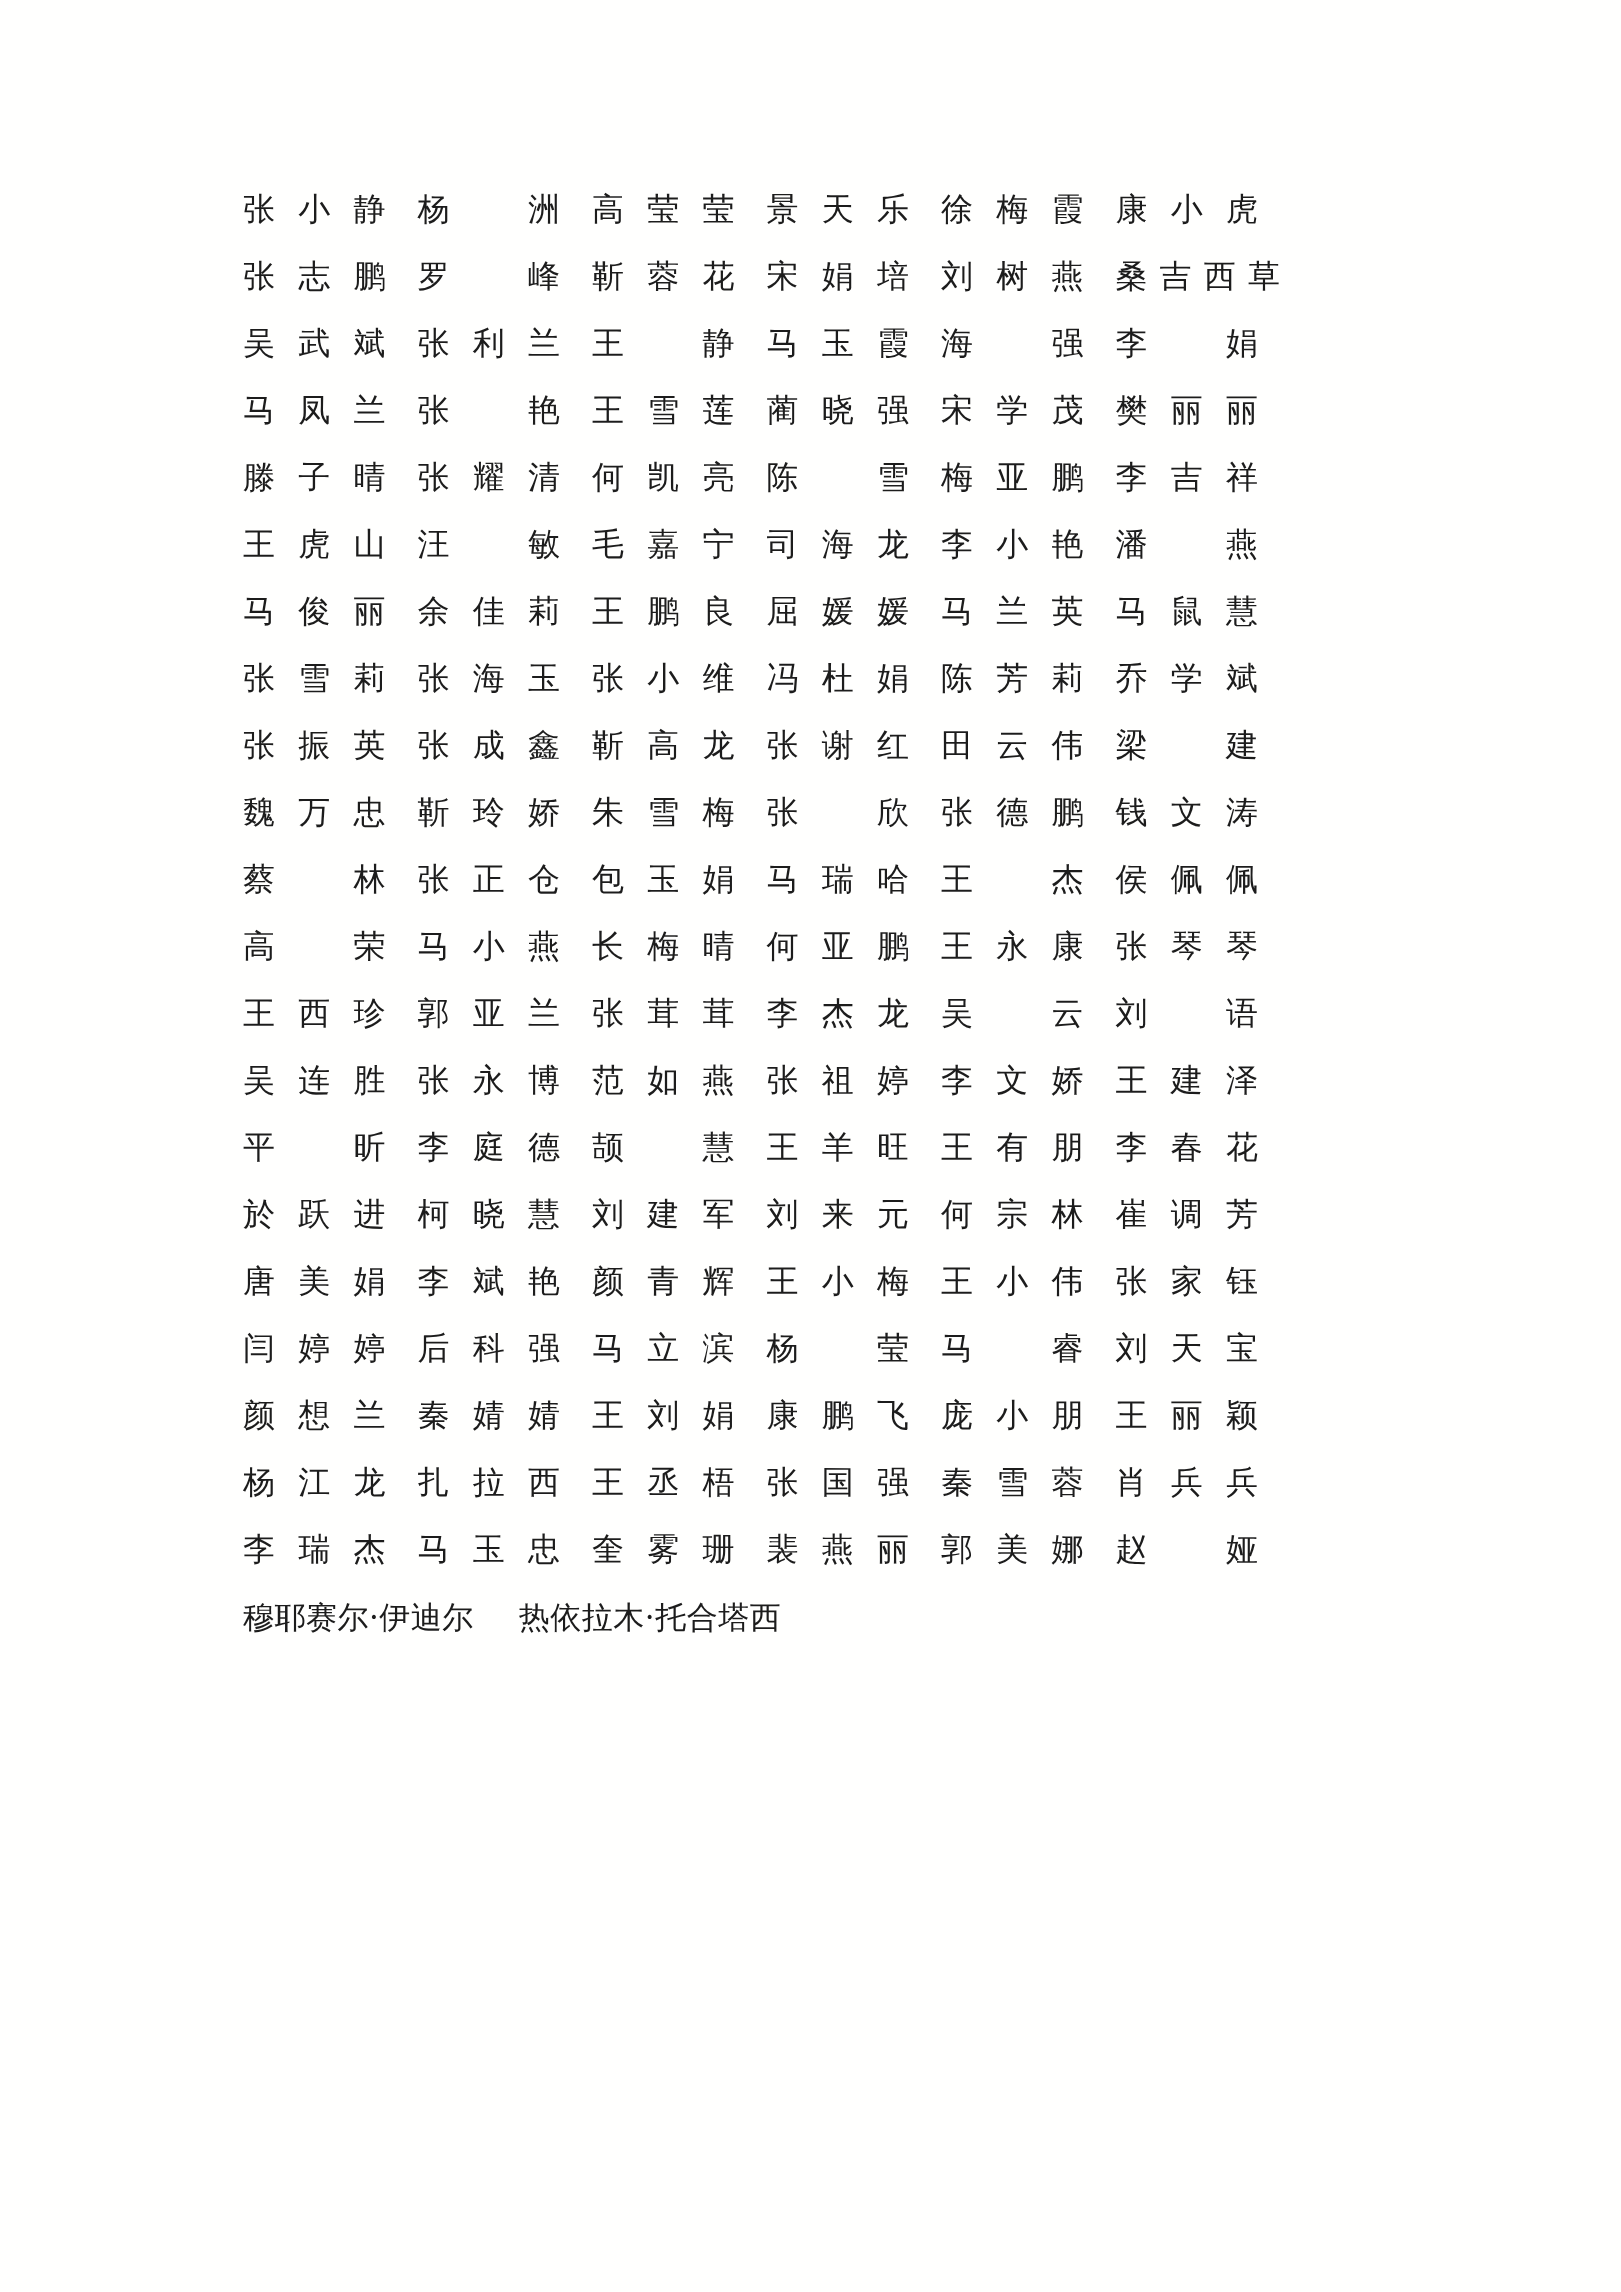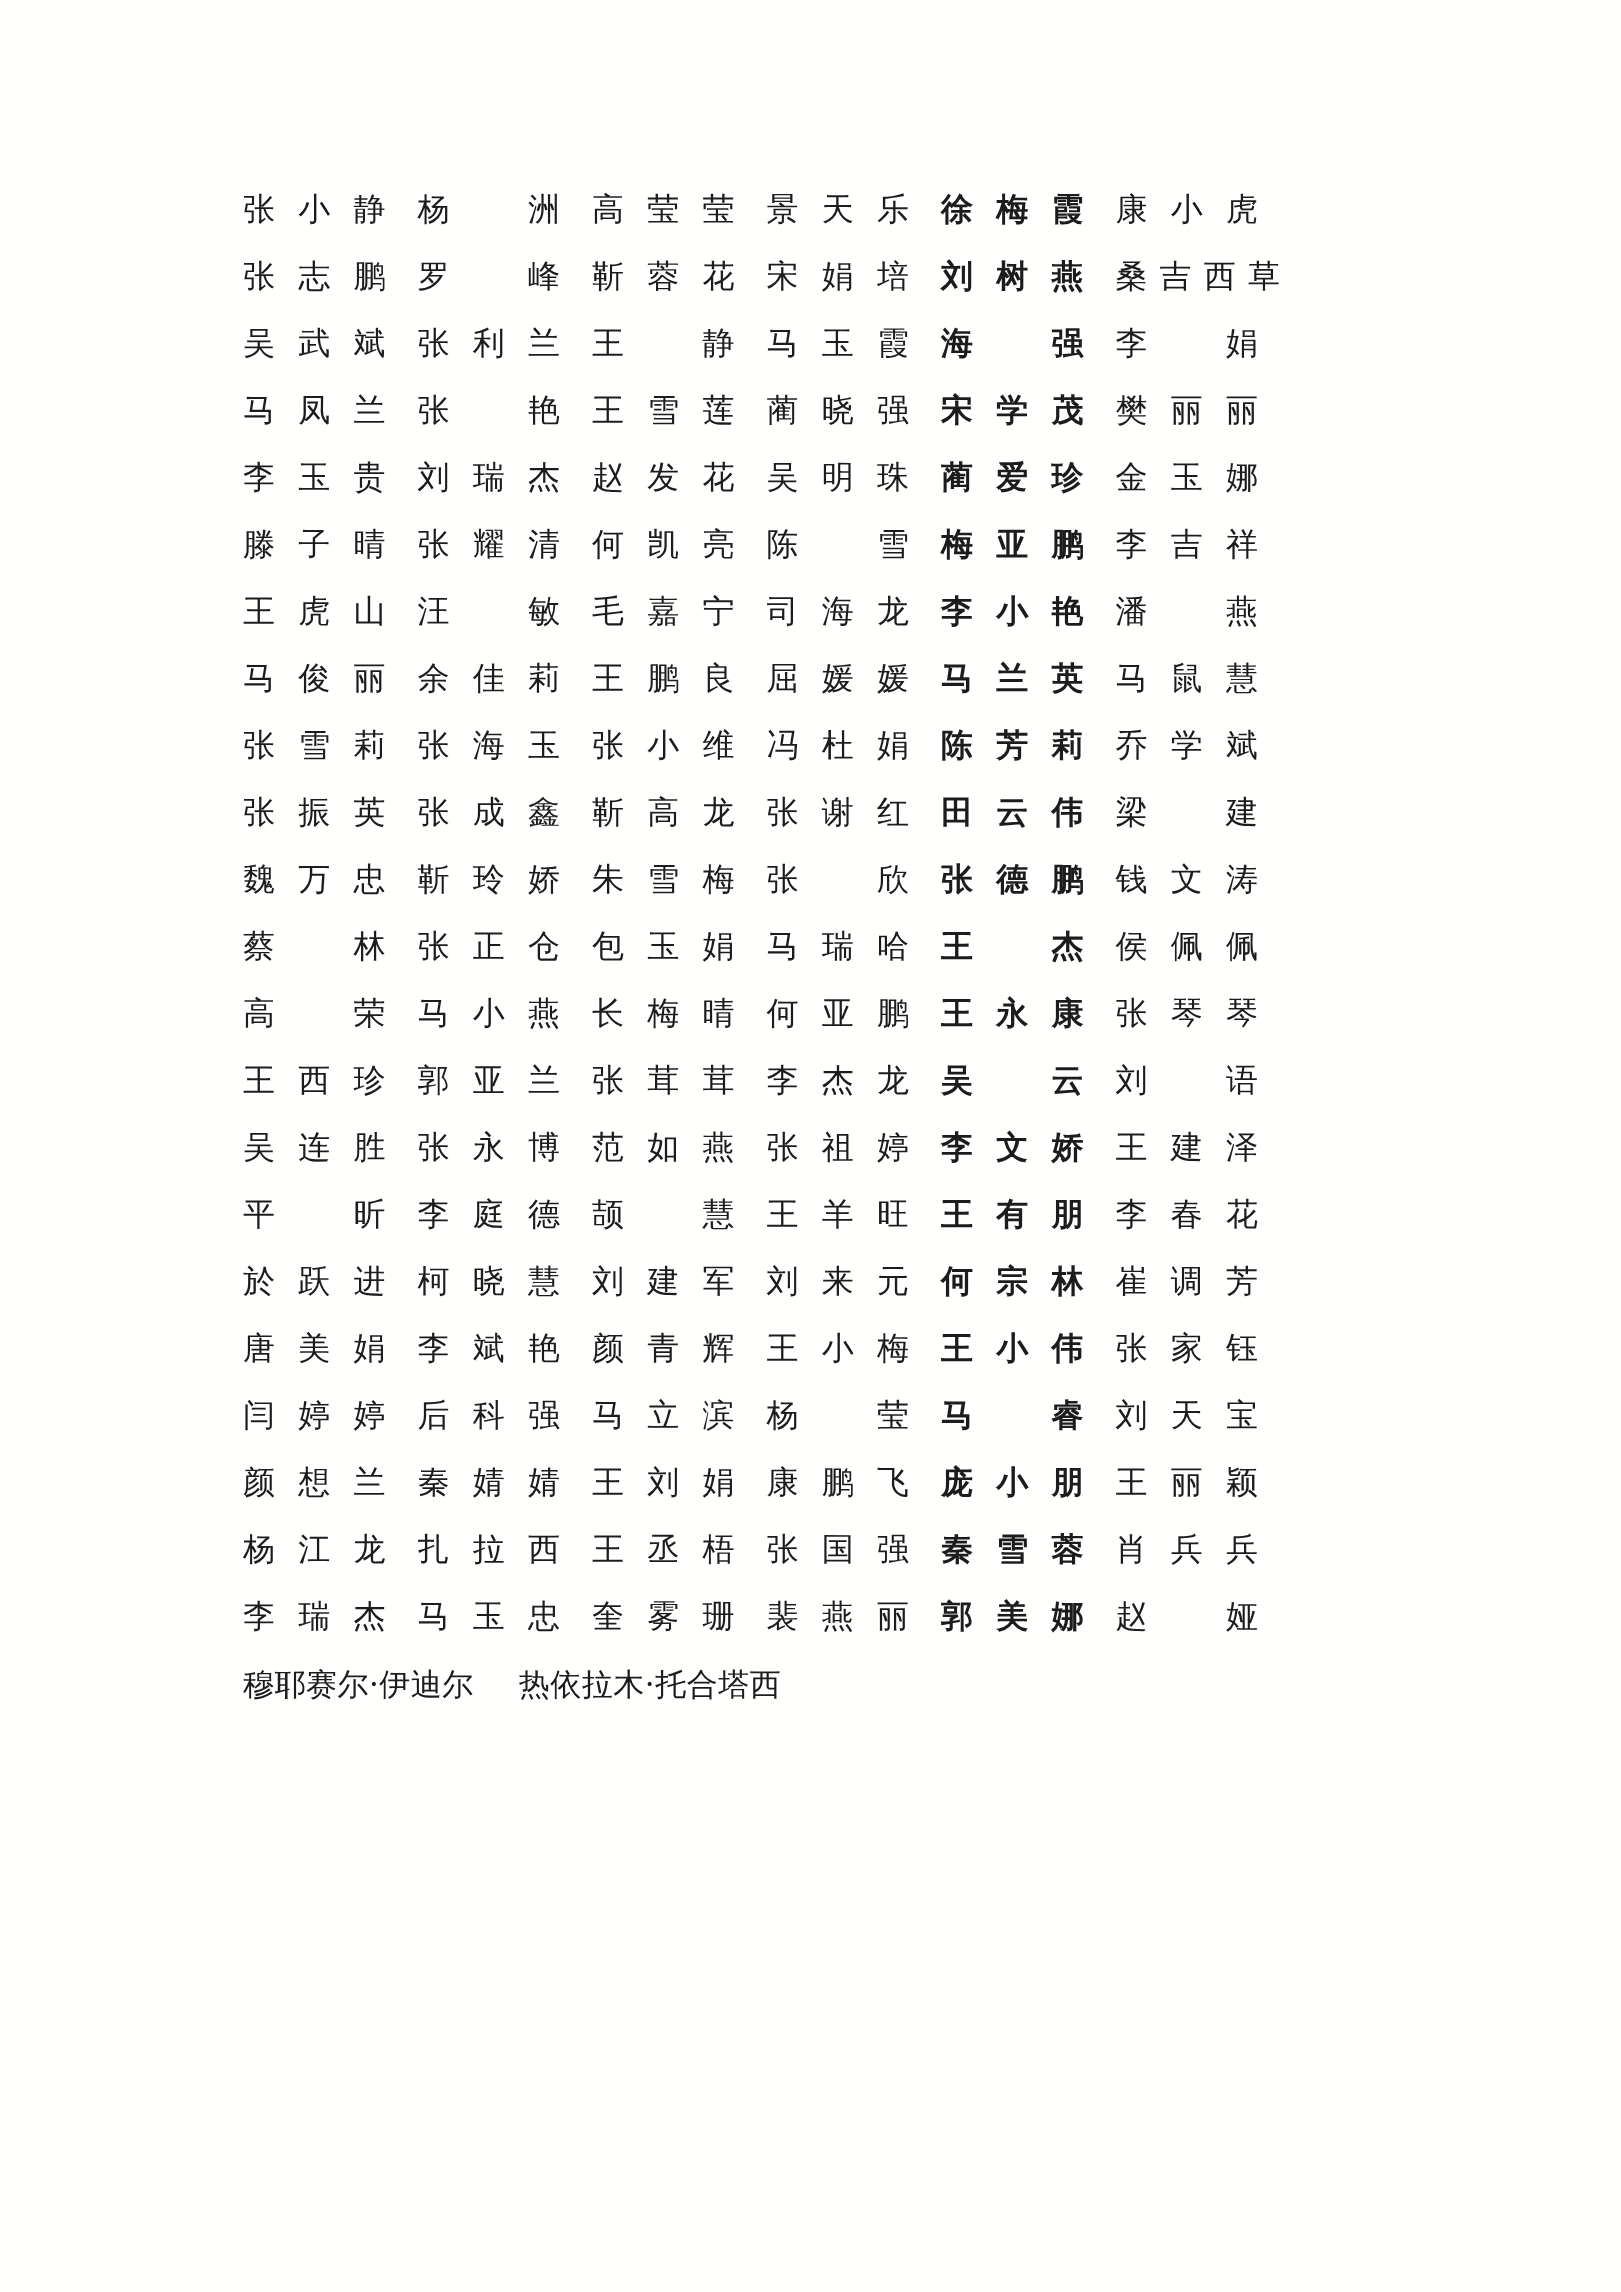--- a/index.html
+++ b/index.html
@@ -37,21 +37,21 @@
     font-size: 32px;
     line-height: 67px;
     letter-spacing: 0.5px;
     white-space: nowrap;
     color: #1c1c1c;
   }
   .col0 { width: 174px; }
   .col1 { width: 174px; }
   .col2 { width: 174px; }
   .col3 { width: 174px; }
-  .col4 { width: 174px; font-weight: bold; }
+  .col4 { width: 174px; }
   .col5 { width: 176px; }
 
   
   .cell-inner {
     display: block;
     width: 143px;
     text-align: justify;
     text-align-last: justify;
     text-justify: inter-character;
   }
@@ -151,40 +151,20 @@
           </td>
         <td class="col4">
             <span class="cell-inner">宋学茂</span>
           </td>
         <td class="col5">
             <span class="cell-inner">樊丽丽</span>
           </td>
       </tr>
       <tr>
         <td class="col0">
-            <span class="cell-inner">李玉贵</span>
-          </td>
-        <td class="col1">
-            <span class="cell-inner">刘瑞杰</span>
-          </td>
-        <td class="col2">
-            <span class="cell-inner">赵发花</span>
-          </td>
-        <td class="col3">
-            <span class="cell-inner">吴明珠</span>
-          </td>
-        <td class="col4">
-            <span class="cell-inner">蔺爱珍</span>
-          </td>
-        <td class="col5">
-            <span class="cell-inner">金玉娜</span>
-          </td>
-      </tr>
-      <tr>
-        <td class="col0">
             <span class="cell-inner">滕子晴</span>
           </td>
         <td class="col1">
             <span class="cell-inner">张耀清</span>
           </td>
         <td class="col2">
             <span class="cell-inner">何凯亮</span>
           </td>
         <td class="col3">
             <span class="cell-inner">陈雪</span>

